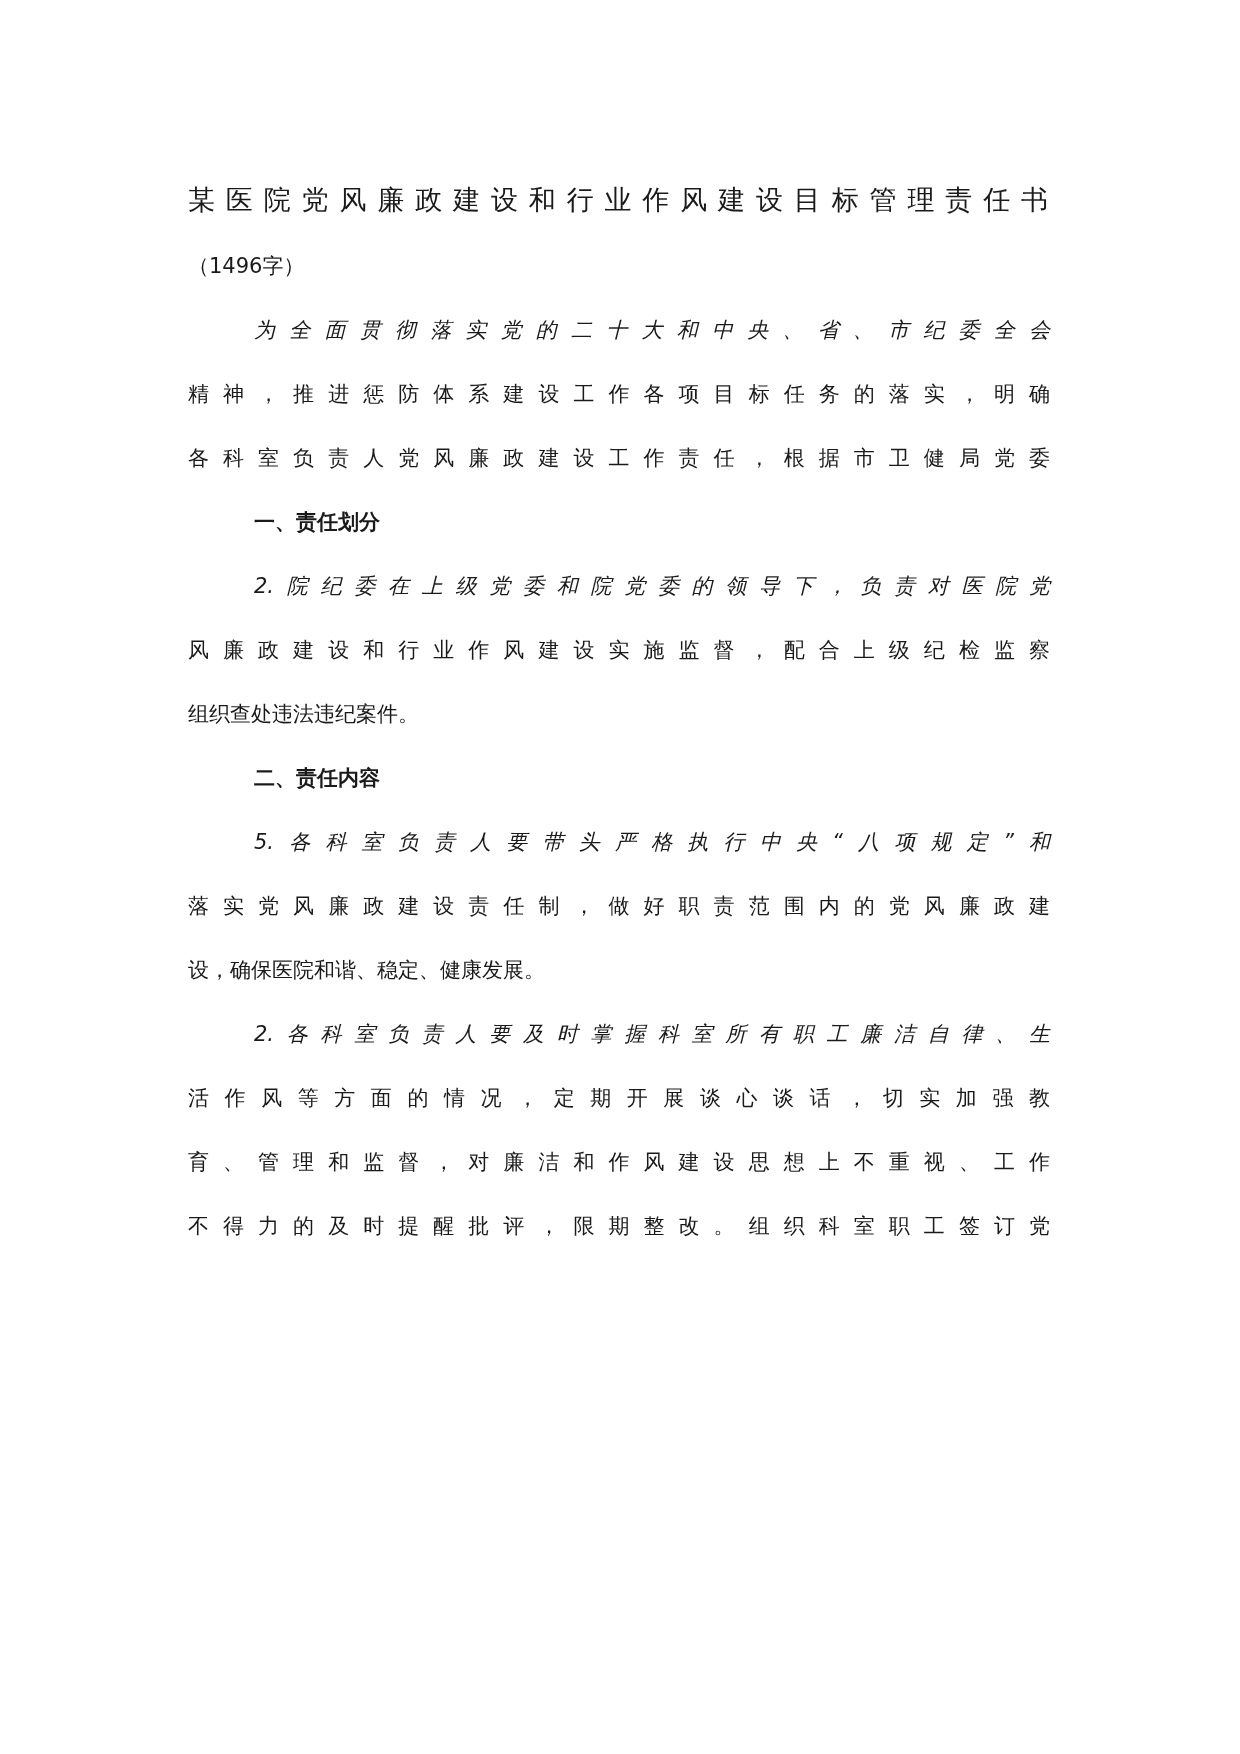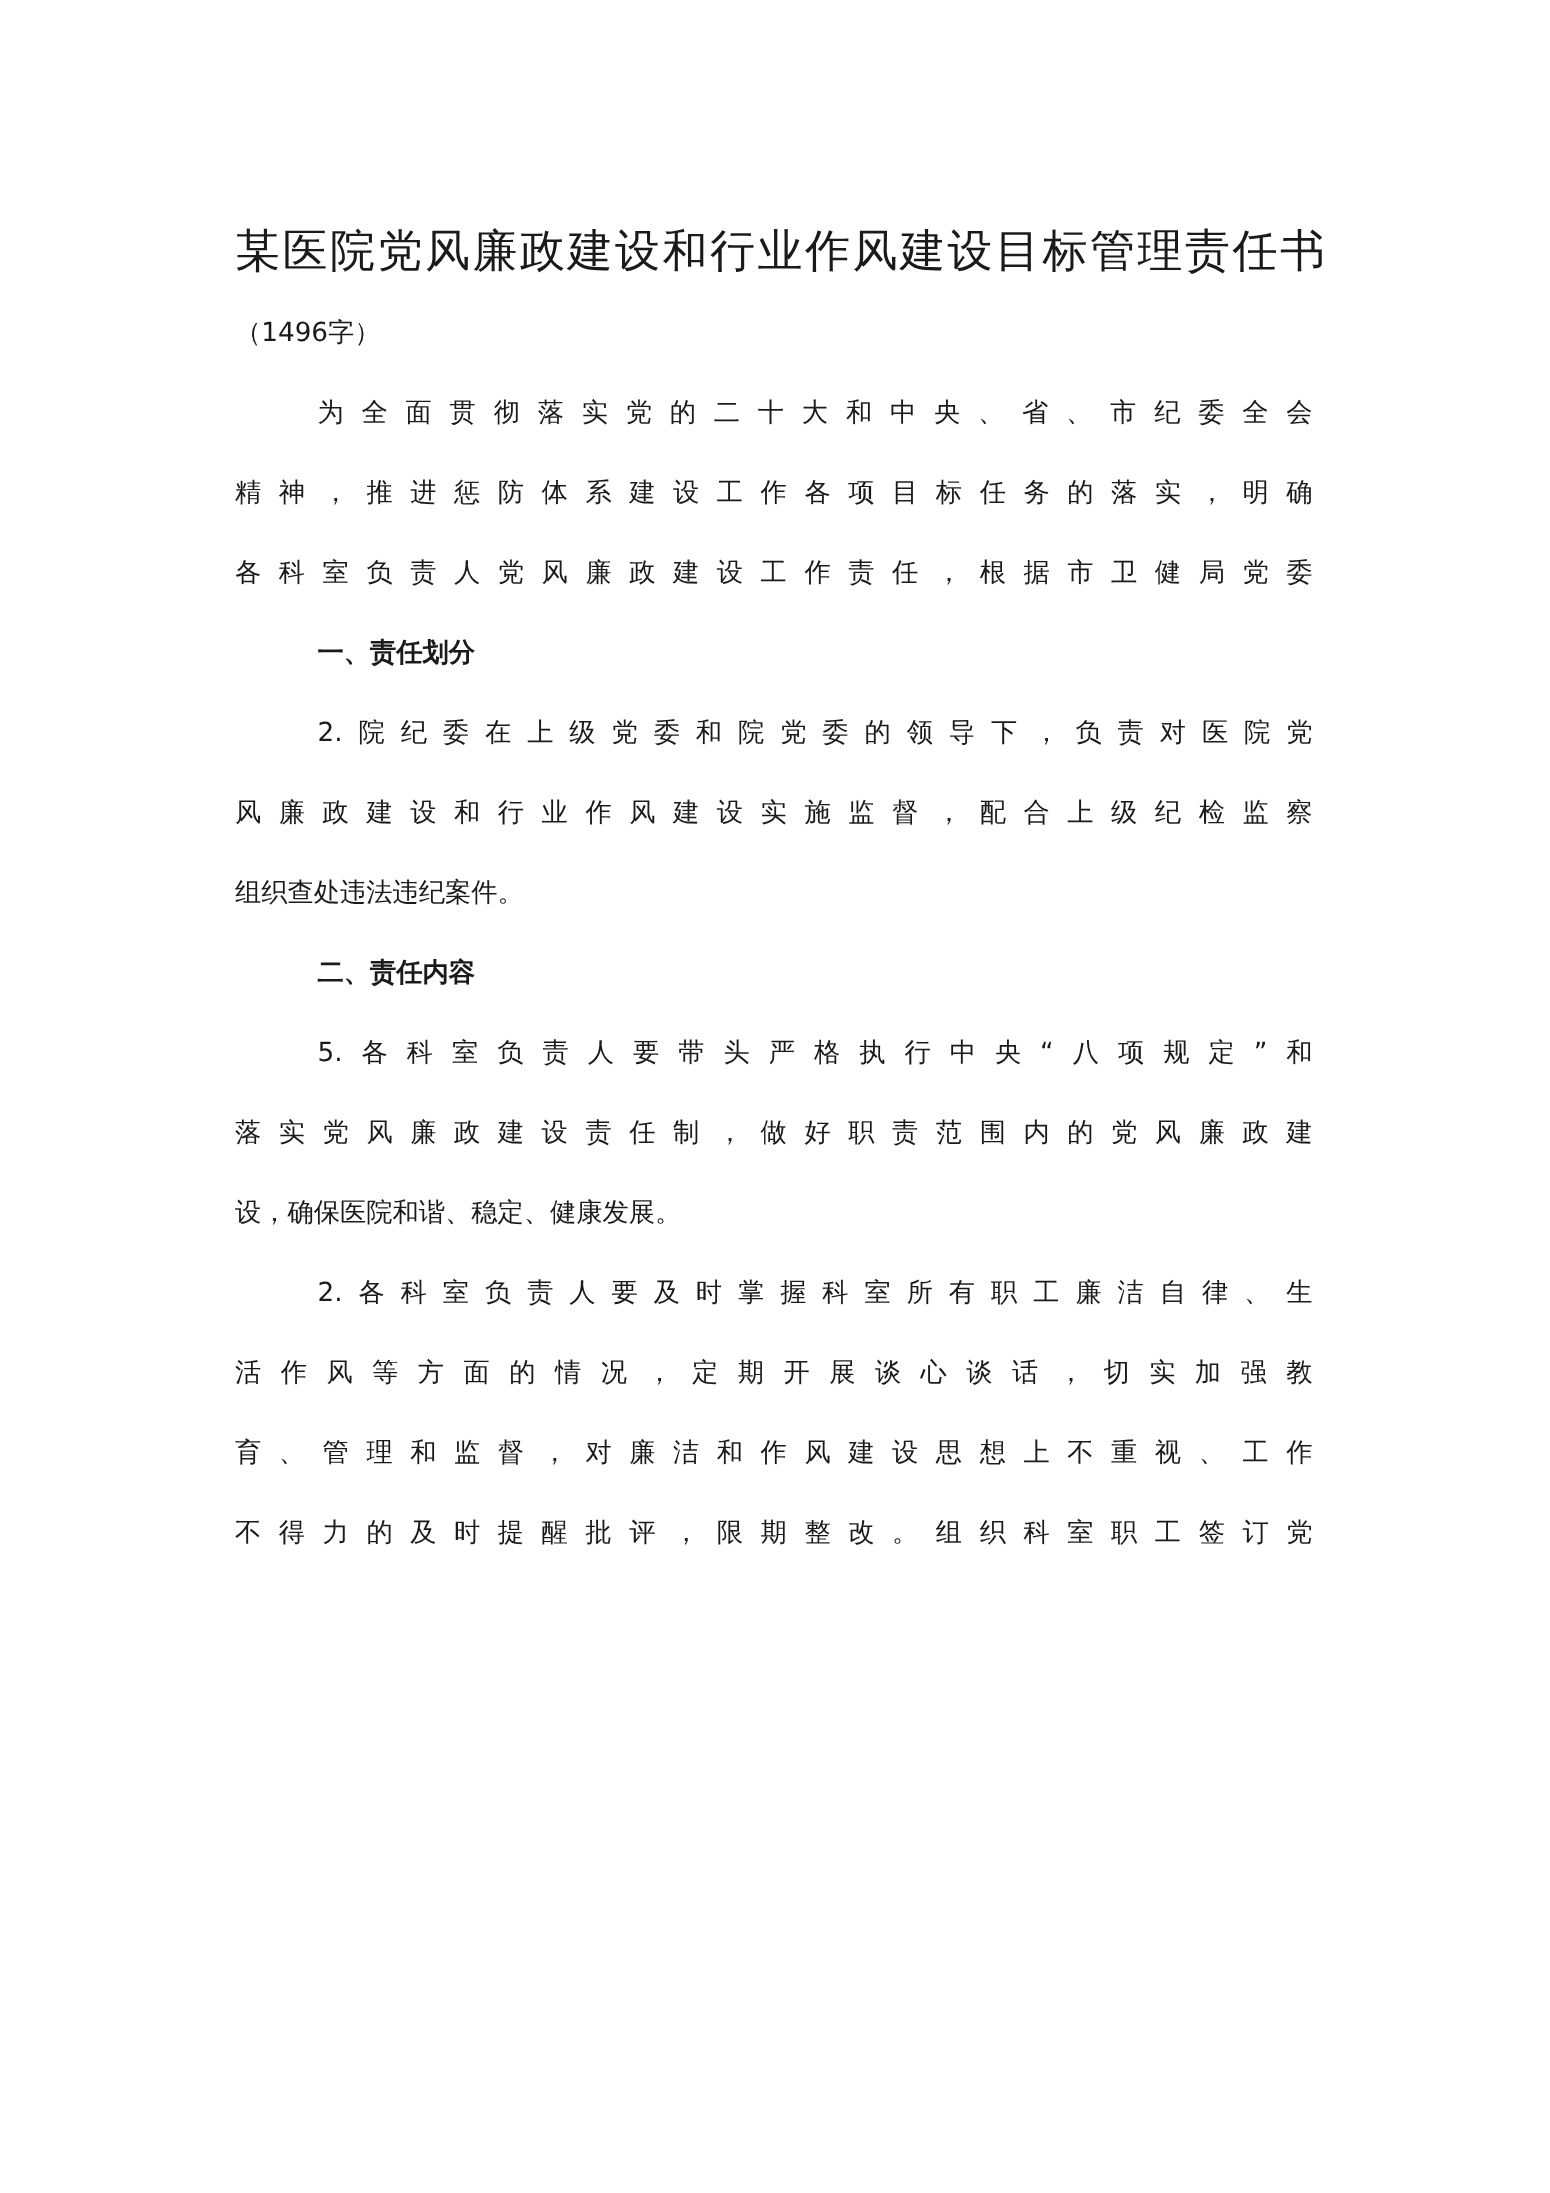--- a/index.html
+++ b/index.html
@@ -24,28 +24,30 @@
     .line {
       height: 64px;
       line-height: 64px;
       font-size: 21px;
       white-space: nowrap;
       overflow: visible;
       text-align: justify;
       text-align-last: justify;
     }
     .line.title {
-      font-size: 36px;
+      font-size: 27px;
       letter-spacing: 2px;
+      font-family: Liberation Mono, monospace;
     }
     .line.last {
       text-align-last: left;
     }
     .line.indent {
       padding-left: 66px;
+      font-style: italic;
     }
     .line.heading {
       text-align-last: left;
       padding-left: 66px;
       font-weight: bold;
     }
   </style>
 </head>
 <body>
 

